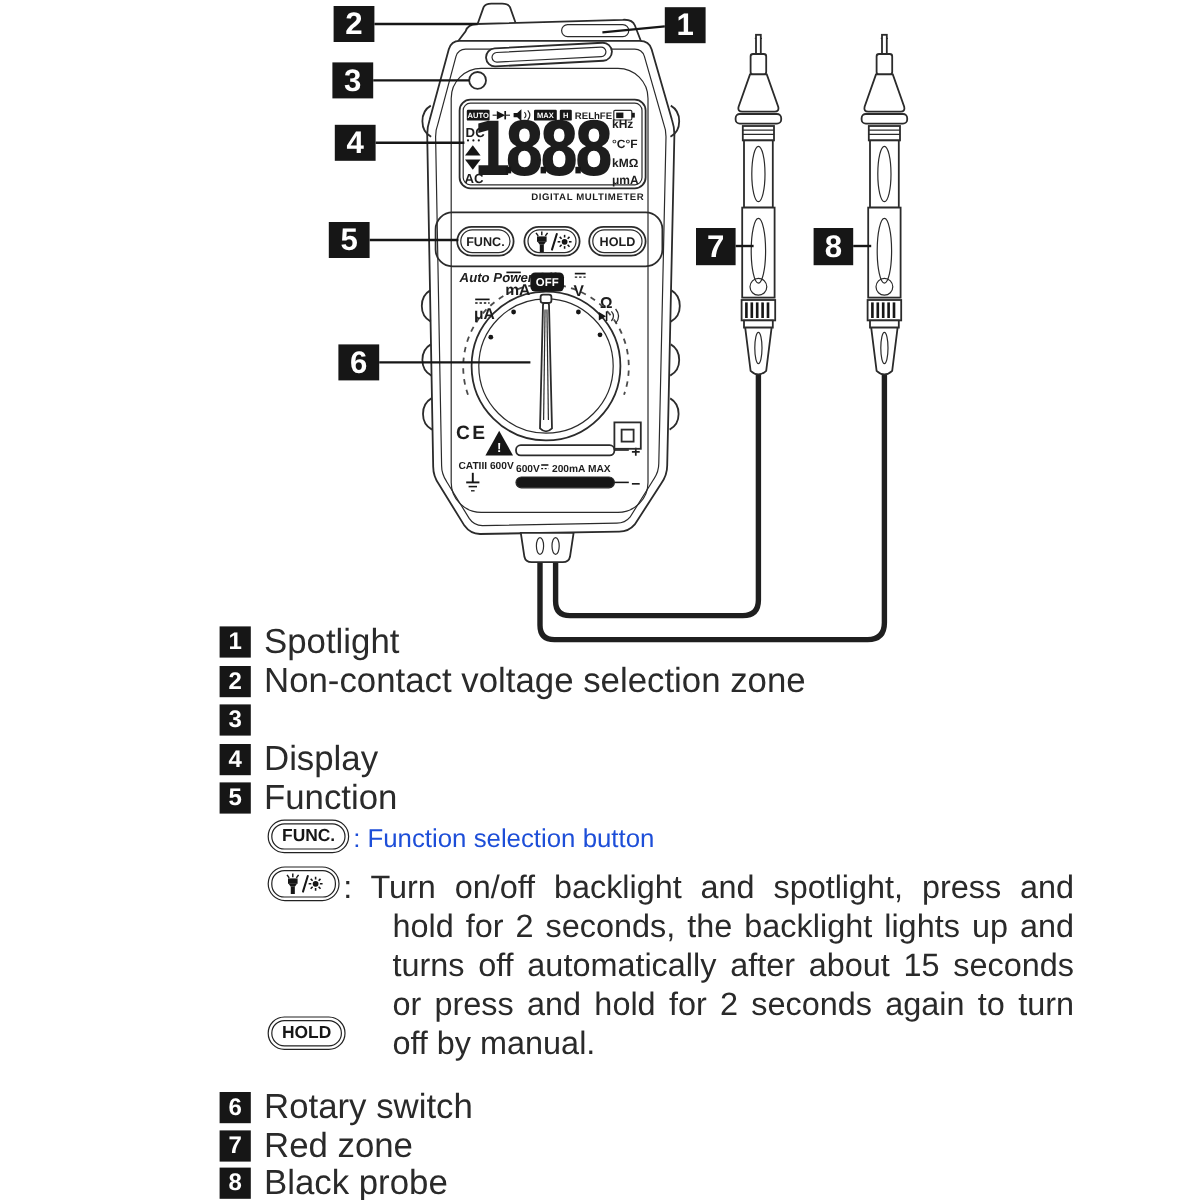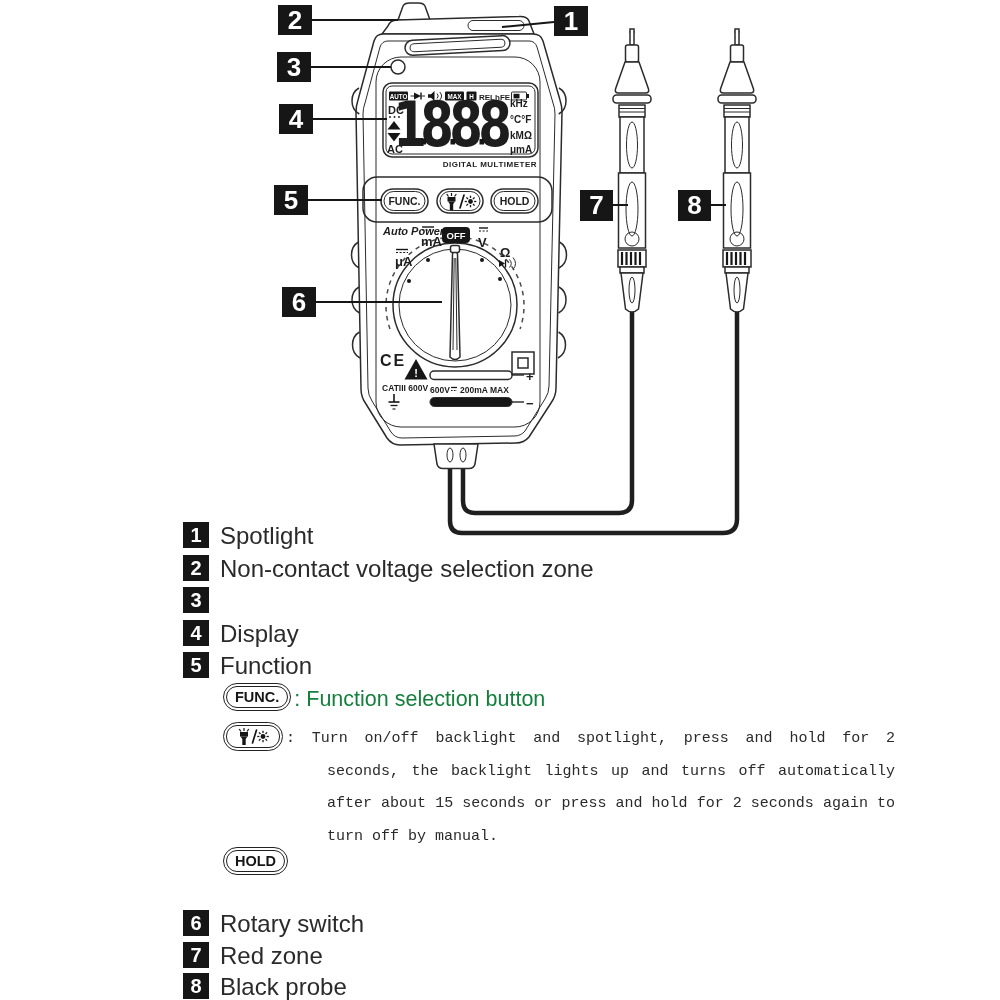--- a/index.html
+++ b/index.html
@@ -24,29 +24,29 @@
   .marktxt{fill:#1d1d1d;font-weight:bold;font-size:8.5px;}
   .cetxt{fill:#1d1d1d;font-weight:bold;font-size:16px;letter-spacing:2px;}
   .pm{fill:#1d1d1d;font-weight:bold;font-size:13px;}
   .callnum{fill:#ffffff;font-weight:bold;font-size:26px;text-anchor:middle;}
   .callline{stroke:#161616;stroke-width:2;}
   
   .lrow{position:absolute;left:183px;display:flex;align-items:flex-start;}
   .numbox{display:inline-flex;width:26px;height:26px;background:#161616;color:#fff;
           font-weight:bold;font-size:20px;align-items:center;justify-content:center;
           margin-right:11px;flex:0 0 auto;}
-  .ltext{font-size:24px;line-height:27px;color:#2a2a2a;white-space:nowrap;}
+  .ltext{font-size:29px;line-height:27px;color:#2a2a2a;white-space:nowrap;}
   .srow{position:absolute;left:223px;display:flex;align-items:flex-start;}
   .pill{display:inline-flex;border:1.6px solid #222;border-radius:15px;padding:2px;
         background:#fff;flex:0 0 auto;margin-right:3px;}
   .pill-in{display:inline-flex;align-items:center;justify-content:center;border:1.6px solid #222;
         border-radius:11px;padding:1px 8px;font-weight:bold;font-size:14.5px;color:#161616;min-height:18px;}
-  .sdesc{font-size:21.5px;line-height:30px;color:#15803d;white-space:nowrap;padding-top:1px;}
-  .desc-par{width:568px;font-size:15px;line-height:32.5px;color:#2a2a2a;text-align:justify;
-        padding-left:41px;text-indent:-41px;padding-top:1px;font-family:Liberation Mono, monospace;}
+  .sdesc{font-size:21.5px;line-height:30px;color:#1d4ed8;white-space:nowrap;padding-top:1px;}
+  .desc-par{width:568px;font-size:27px;line-height:32.5px;color:#2a2a2a;text-align:justify;
+        padding-left:41px;text-indent:-41px;padding-top:1px;}
 </style>
 </head>
 <body>
 
 <div class="page">
 
 <svg class="diagram" width="1000" height="560" viewBox="0 0 1000 560">
   <defs>
 
     <g id="probe-shape">

